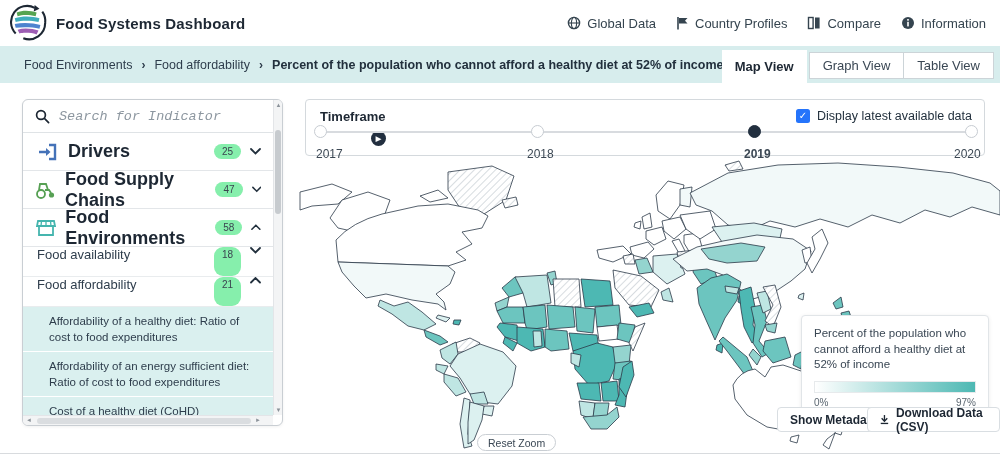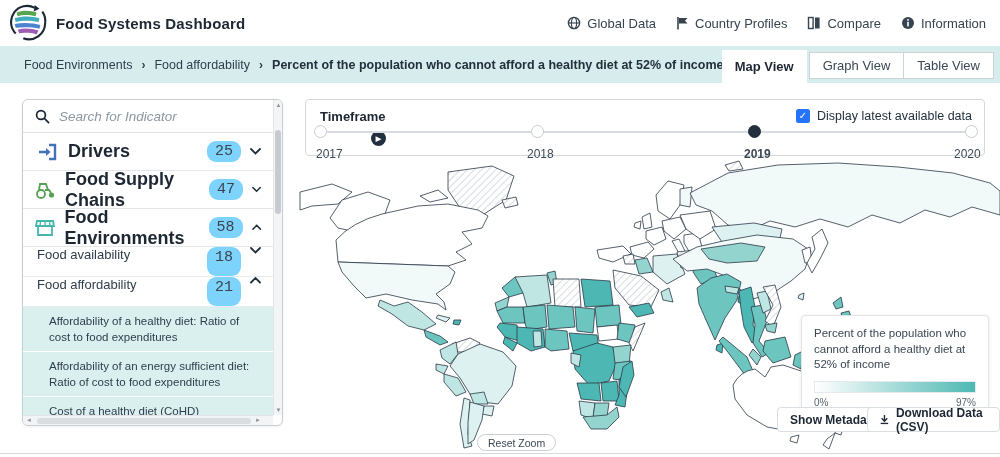--- a/index.html
+++ b/index.html
@@ -33,26 +33,26 @@
   .s2 { fill:var(--scale-s2,#bfe6e3); }
   .s3 { fill:var(--scale-s3,#94d4cf); }
   .s4 { fill:var(--scale-s4,#6cc5bf); }
   .s5 { fill:var(--scale-s5,#4db8b3); }
   .nd { fill:url(#hatch); }
 
   
   .sidebar { position:absolute; left:22px; top:99px; width:261px; height:327px; background:#fff; border:1px solid #c9ced3; border-radius:6px; overflow:hidden; z-index:5; box-shadow:0 1px 3px rgba(0,0,0,.06); }
   .side-inner { position:absolute; left:0; top:0; right:9px; bottom:10px; overflow:hidden; }
   .search-row { display:flex; align-items:center; gap:9px; height:33px; padding:0 12px; border-bottom:1px solid #dfe3e6; }
-  .search-input { border:none; outline:none; flex:1; font-size:13.5px; font-style:italic; color:#4a555e; font-family:Liberation Sans, sans-serif; background:transparent; }
+  .search-input { border:none; outline:none; flex:1; font-size:13.5px; font-style:italic; color:#4a555e; font-family:Liberation Mono, monospace; background:transparent; }
   .search-input::placeholder { color:#8d97a0; font-style:italic; }
   .sec-row { display:flex; align-items:center; height:38px; padding:0 12px; border-bottom:1px solid #e3e6e9; cursor:pointer; }
   .sec-icon { width:24px; display:flex; justify-content:center; }
   .sec-label { margin-left:9px; font-size:18px; font-weight:bold; color:#1d2733; }
-  .badge { margin-left:auto; background:#7dd3fc; color:#3a4450; font-size:15px; padding:2px 8px; border-radius:9px;font-family:Liberation Mono, monospace; }
+  .badge { margin-left:auto; background:#86efac; color:#3a4450; font-size:10px; padding:2px 8px; border-radius:9px; }
   .chev { margin-left:9px; }
   .sub-row { display:flex; height:30px; padding:0 12px 0 14px; border-bottom:1px solid #e9ecee; cursor:pointer; }
   .sub-label { font-size:13px; color:#2e3d4c; }
   .leaf { background:var(--leaf-bg,#daf0ef); padding:6px 12px 6px 26px; font-size:11.5px; line-height:1.4; color:#2e3d4c; border-bottom:1px solid #fff; cursor:pointer; }
   .vscroll { position:absolute; right:0; top:0; bottom:10px; width:9px; background:#f3f4f5; border-left:1px solid #e3e5e8; }
   .vthumb { position:absolute; left:1px; right:1px; top:30px; height:84px; background:#c7cbcf; border-radius:3px; }
   .varrow { position:absolute; left:0; width:9px; font-size:6px; color:#8b9299; text-align:center; }
   .hscroll { position:absolute; left:0; right:9px; bottom:0; height:10px; background:#f3f4f5; border-top:1px solid #e3e5e8; }
   .hthumb { position:absolute; left:14px; right:22px; top:2px; height:6px; background:#dadde0; border-radius:3px; }
   .harrow { position:absolute; top:1px; font-size:6px; color:#8b9299; }

